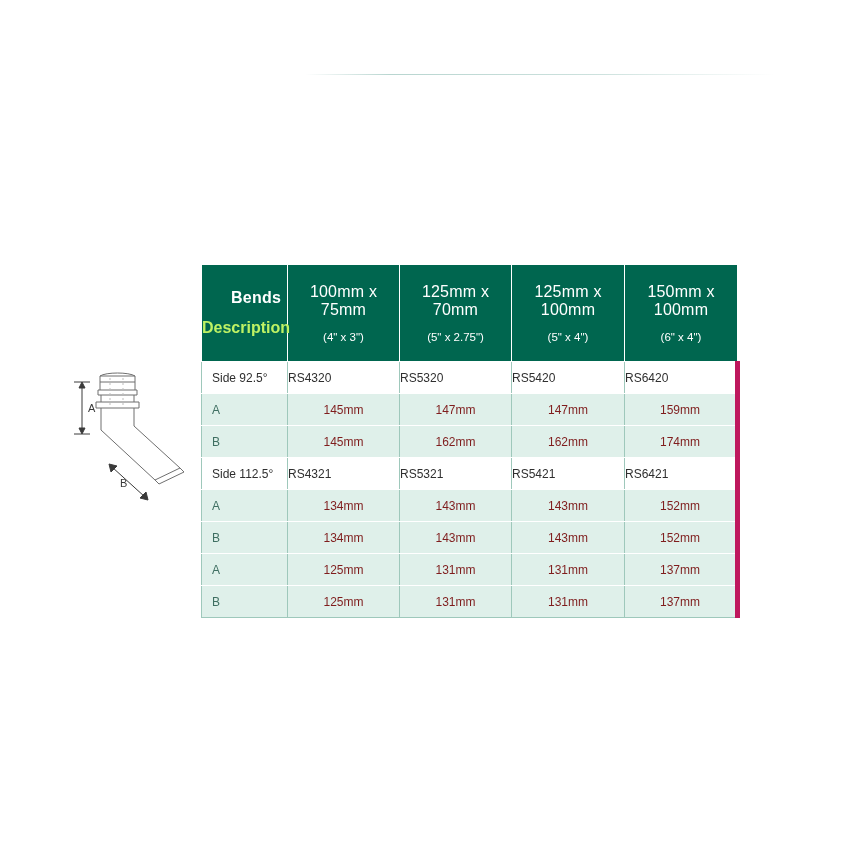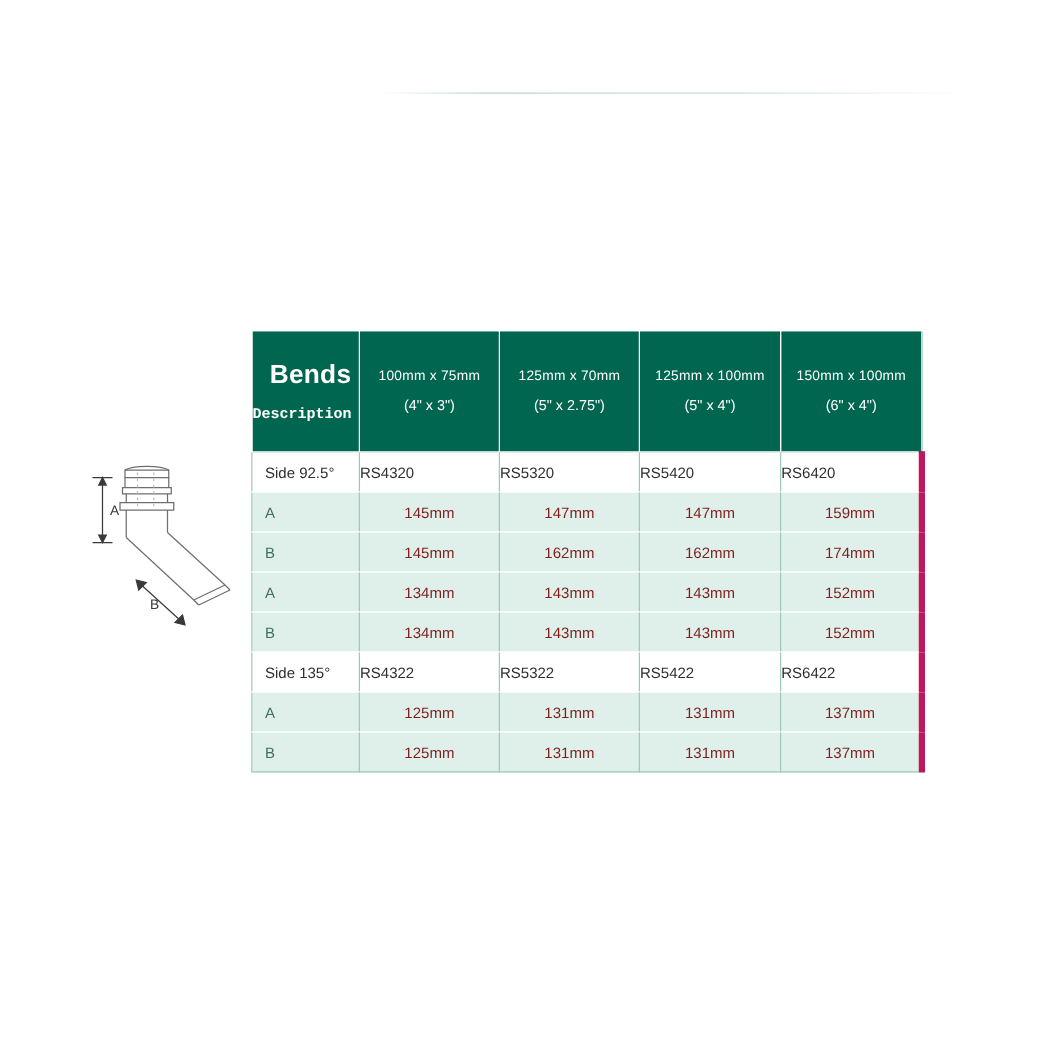--- a/index.html
+++ b/index.html
@@ -55,49 +55,48 @@
   .head-cell {
     background: #00664f;
     color: #ffffff;
     height: 96px;
     vertical-align: middle;
     text-align: center;
     font-weight: normal;
   }
   .head-cell .l1 {
     display: block;
-    font-size: 11px;
+    font-size: 16px;
     letter-spacing: .2px;
     padding-bottom: 12px;
   }
   .head-cell .l2 {
     display: block;
     font-size: 11.5px;
   }
   .head-first {
     background: #00664f;
     color: #ffffff;
     text-align: left;
     padding-left: 14px;
     vertical-align: middle;
   }
   .head-first .title {
     display: block;
-    font-size: 21px;
+    font-size: 16px;
     font-weight: bold;
     text-align: right;
     padding-right: 6px;
     padding-bottom: 12px;
     letter-spacing: .2px;
   }
   .head-first .sub {
     display: block;
-    font-size: 12px;
-    color: #ffffff;
-    font-family: Liberation Mono, monospace;
+    font-size: 16px;
+    color: #bef264;
   }
 
   .row-main td {
     background: #ffffff;
     height: 31px;
     font-size: 12px;
     color: #2f2f2f;
     text-align: left;
     vertical-align: middle;
   }
@@ -222,41 +221,41 @@
       <td>147mm</td>
       <td>159mm</td>
     </tr>
     <tr class="row-sub">
       <td class="first">B</td>
       <td>145mm</td>
       <td>162mm</td>
       <td>162mm</td>
       <td>174mm</td>
     </tr>
+    <tr class="row-main">
+      <td class="first">Side 112.5°</td>
+      <td>RS4321</td>
+      <td>RS5321</td>
+      <td>RS5421</td>
+      <td>RS6421</td>
+    </tr>
     <tr class="row-sub">
       <td class="first">A</td>
       <td>134mm</td>
       <td>143mm</td>
       <td>143mm</td>
       <td>152mm</td>
     </tr>
     <tr class="row-sub">
       <td class="first">B</td>
       <td>134mm</td>
       <td>143mm</td>
       <td>143mm</td>
       <td>152mm</td>
     </tr>
-    <tr class="row-main">
-      <td class="first">Side 135°</td>
-      <td>RS4322</td>
-      <td>RS5322</td>
-      <td>RS5422</td>
-      <td>RS6422</td>
-    </tr>
     <tr class="row-sub">
       <td class="first">A</td>
       <td>125mm</td>
       <td>131mm</td>
       <td>131mm</td>
       <td>137mm</td>
     </tr>
     <tr class="row-sub">
       <td class="first">B</td>
       <td>125mm</td>

